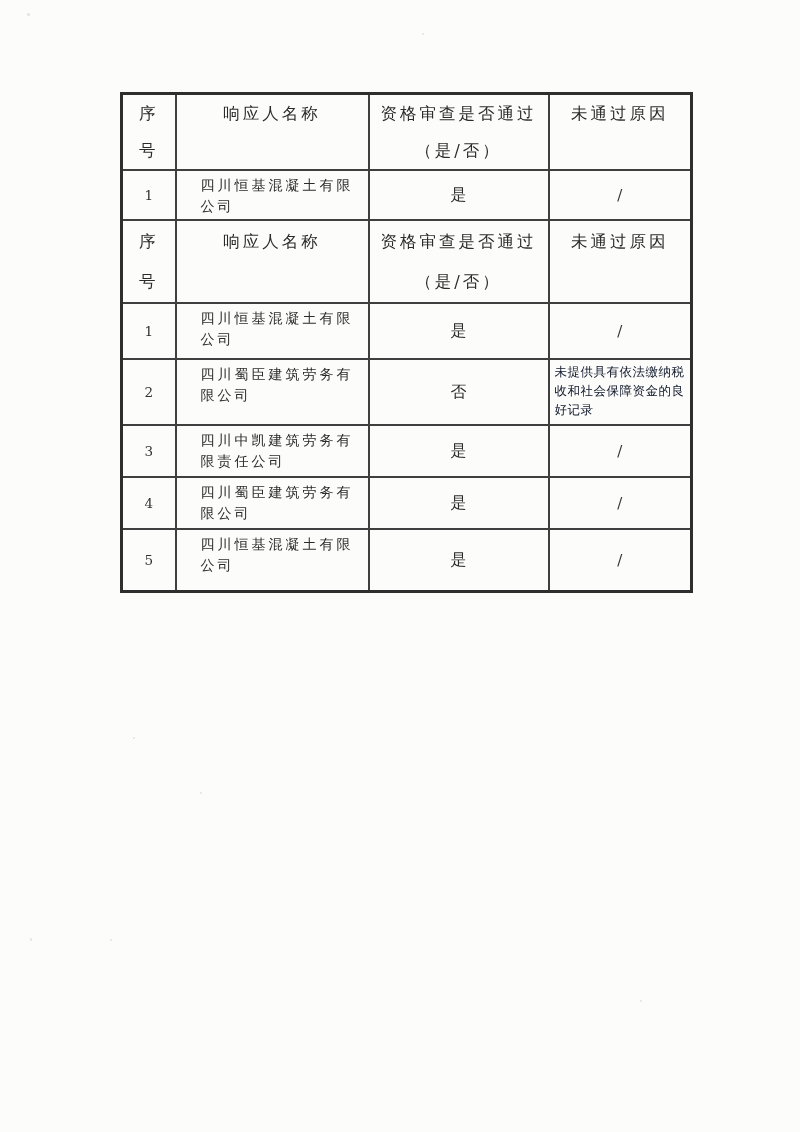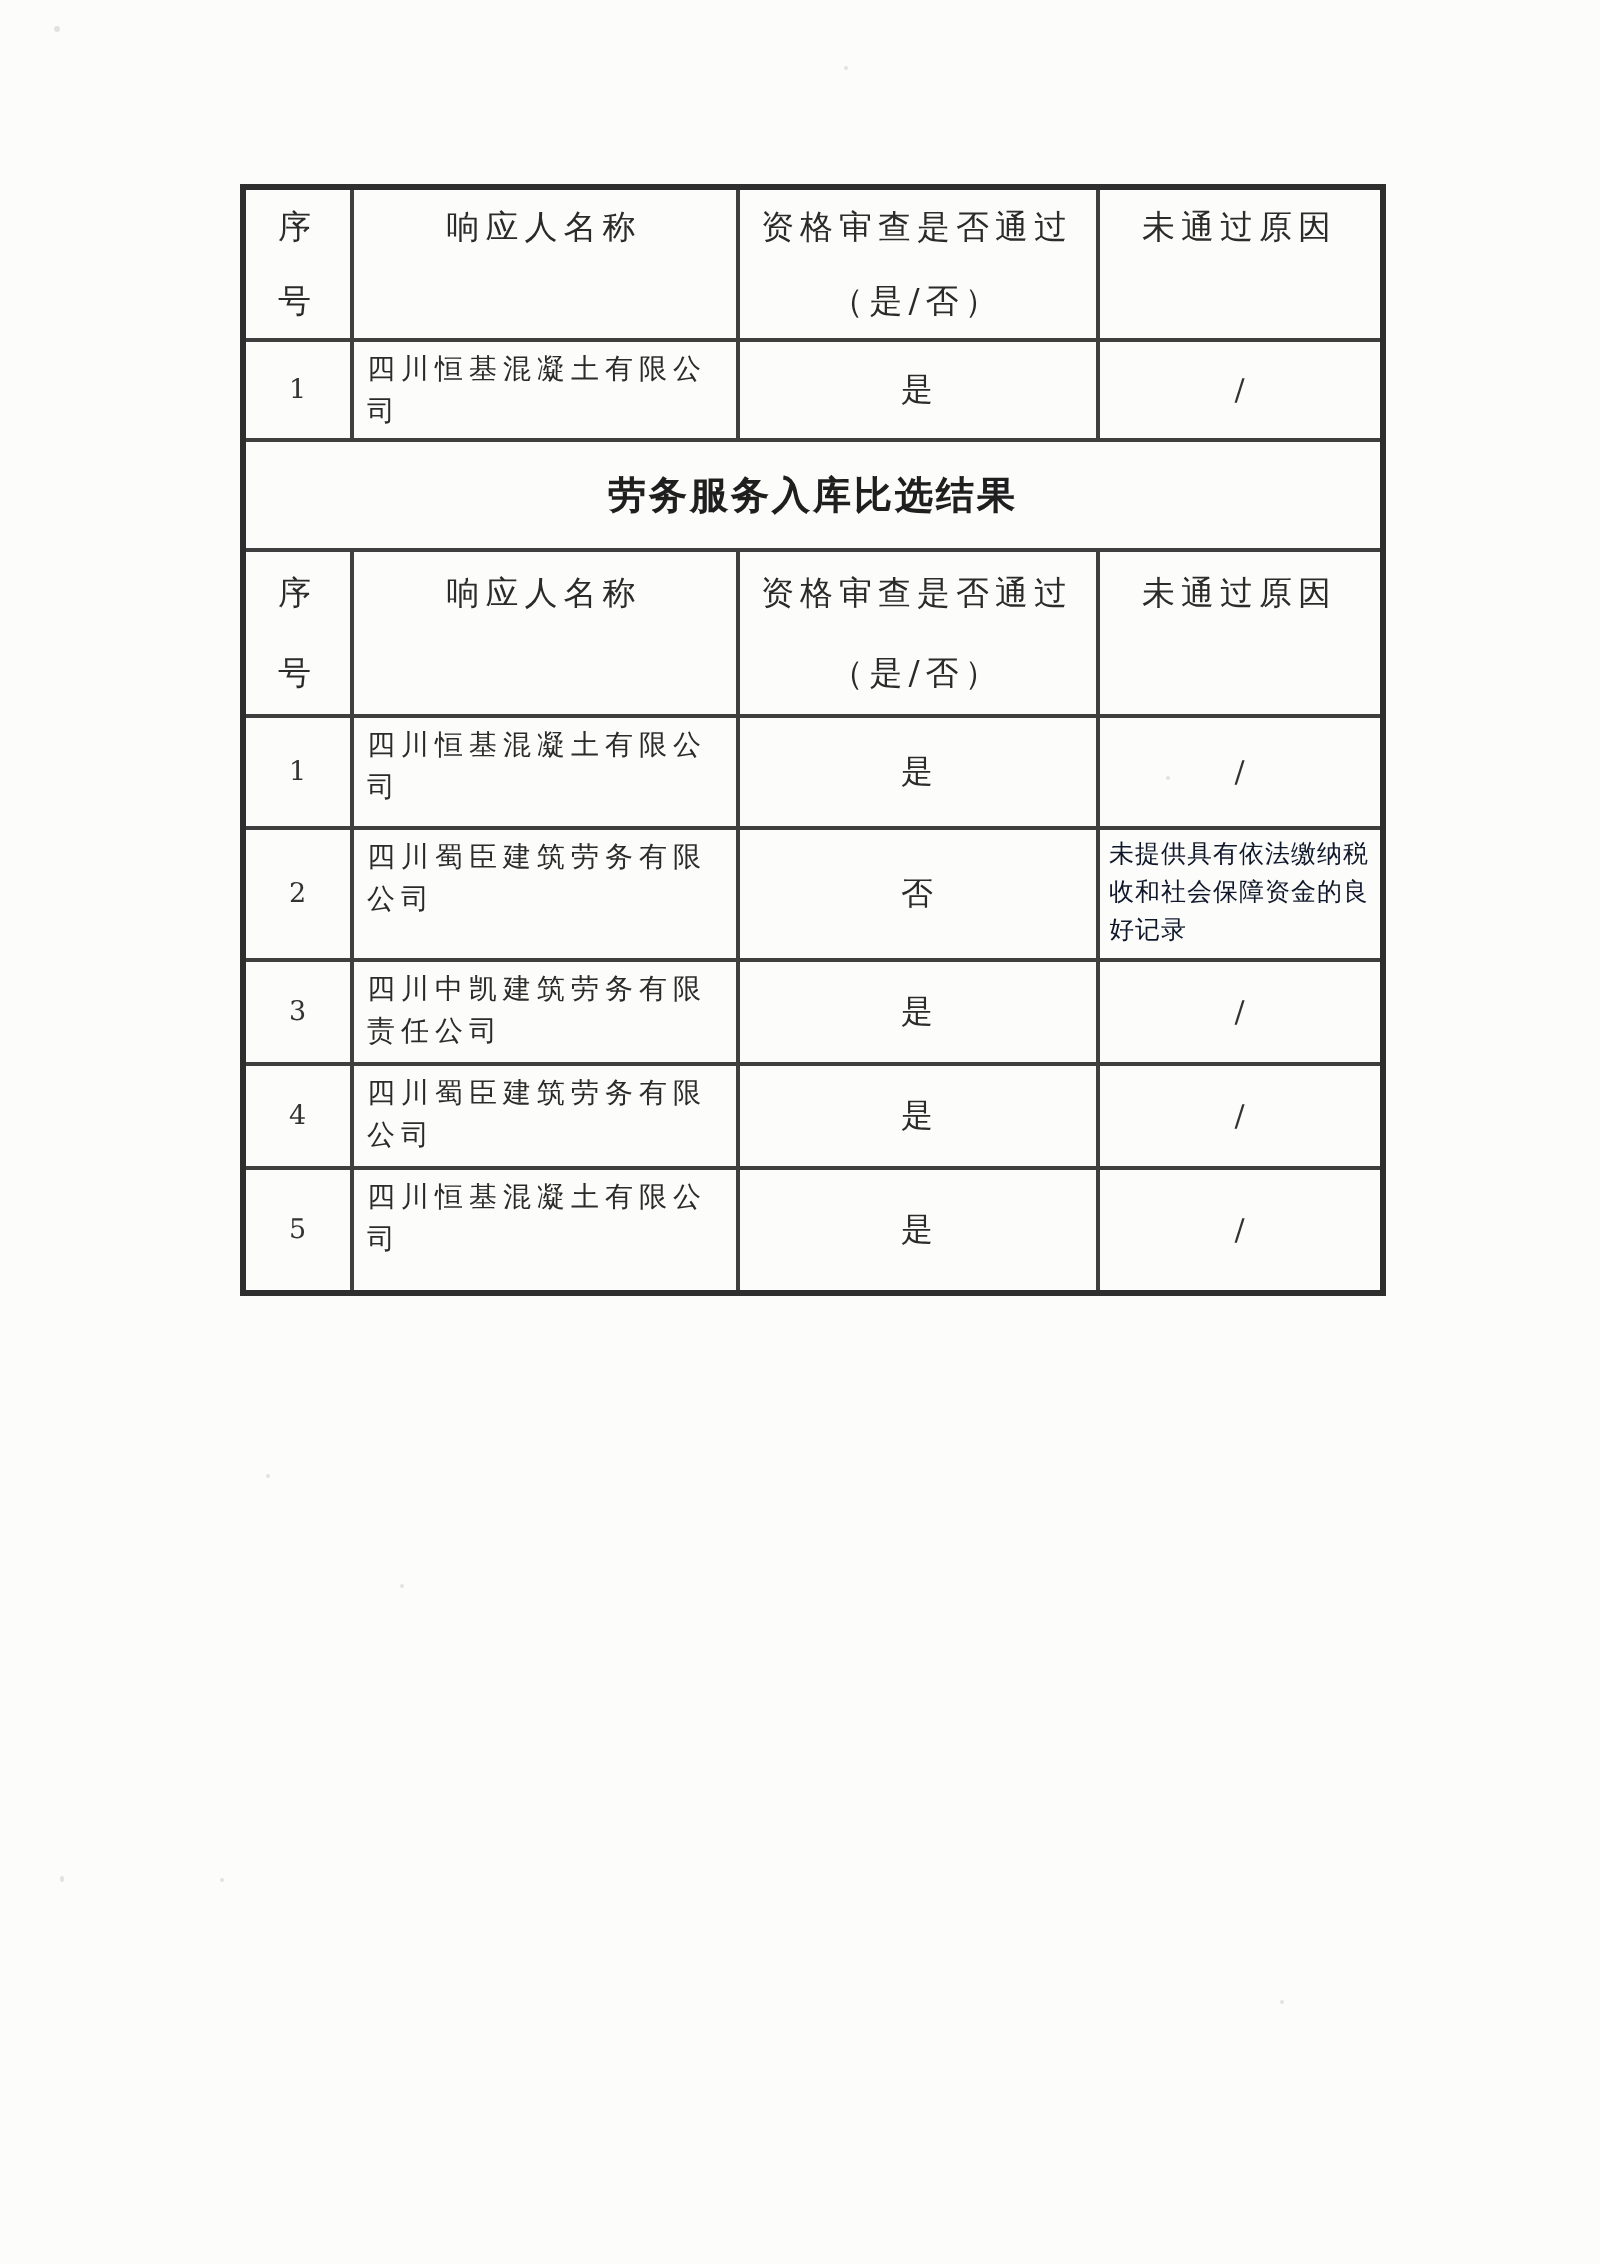--- a/index.html
+++ b/index.html
@@ -69,21 +69,21 @@
   }
   
   td.num {
     text-align: center;
     vertical-align: middle;
     font-size: 13.5px;
     color: #333;
   }
   td.name {
     vertical-align: top;
-    padding: 4px 4px 0 7px;
+    padding: 4px 4px 0 24px;
     font-size: 14px;
     line-height: 21px;
     letter-spacing: 3px;
     color: #2b2b2b;
   }
   td.pass {
     text-align: center;
     vertical-align: middle;
     font-size: 16px;
     color: #2b2b2b;
@@ -145,23 +145,20 @@
     </td>
   </tr>
 
   <tr class="t1-row">
     <td class="num">1</td>
     <td class="name">四川恒基混凝土有限公司</td>
     <td class="pass">是</td>
     <td class="slash">/</td>
   </tr>
 
-  <tr class="title-row">
-    <td class="section-title" colspan="4">劳务服务入库比选结果</td>
-  </tr>
 
   <tr class="t2-header">
     <td class="hdr">
       <span class="hl">序</span>
       <span class="hl">号</span>
     </td>
     <td class="hdr">
       <span class="hl">响应人名称</span>
       <span class="hl"></span>
     </td>

